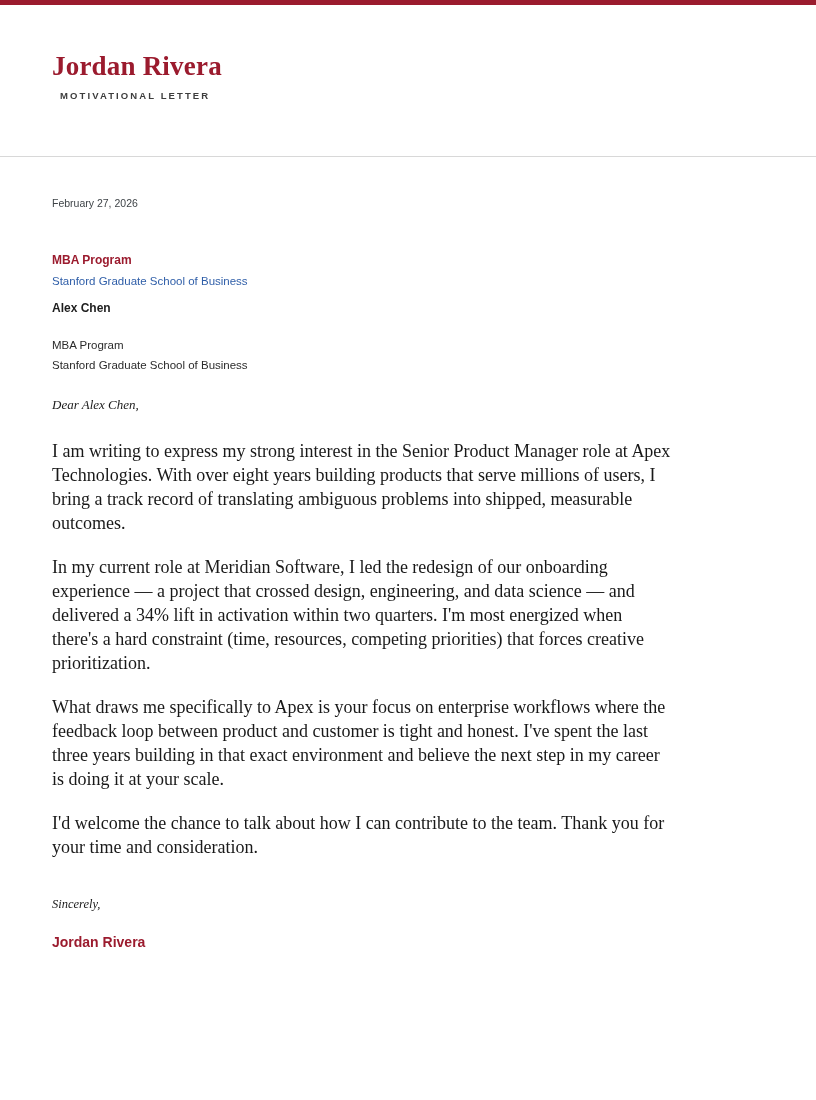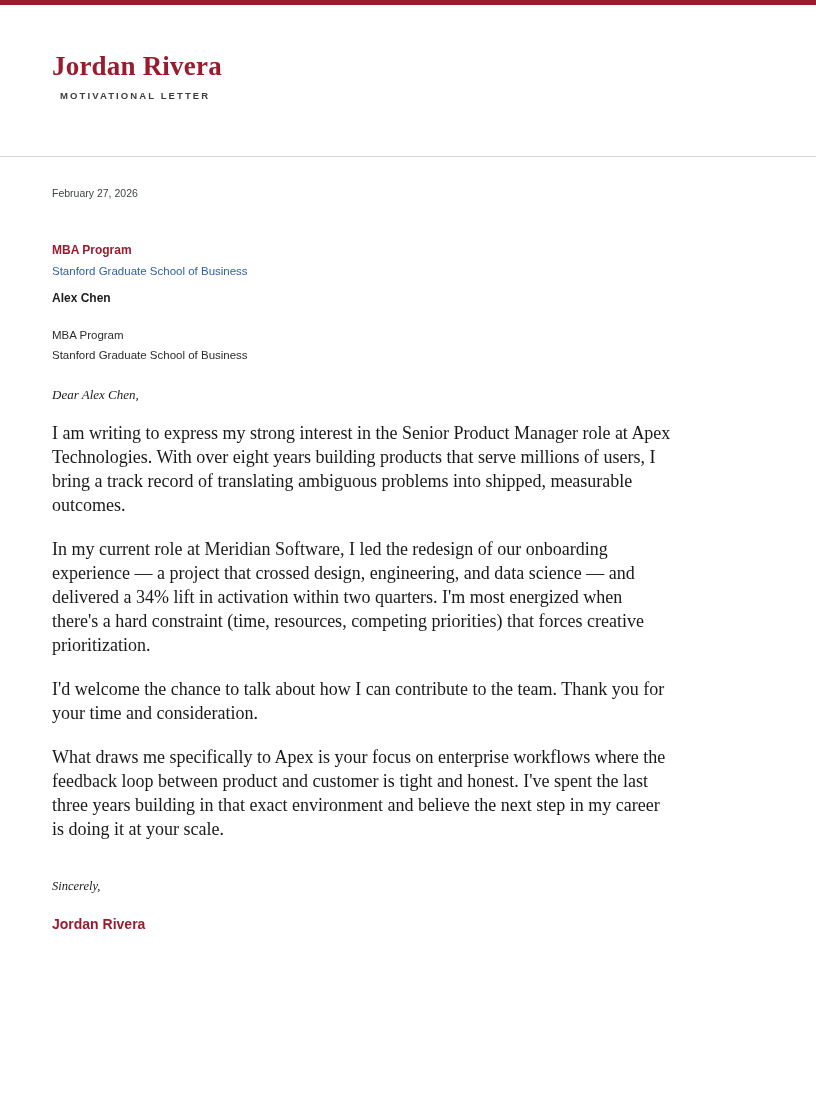--- a/index.html
+++ b/index.html
@@ -73,21 +73,21 @@
     color: #43484d;
     line-height: 22px;
   }
   .contact div {
     white-space: nowrap;
   }
 
   
   .content {
     position: absolute;
-    top: 147px;
+    top: 157px;
     left: 0;
     width: 724px;
     padding: 40px 52px 0 52px;
     box-sizing: border-box;
   }
 
   .date {
     font-family: "Liberation Sans", sans-serif;
     font-size: 10.5px;
     color: #3f4448;
@@ -122,21 +122,21 @@
     font-size: 11.5px;
     color: #2b2b2b;
     margin-bottom: 8px;
   }
 
   .salutation {
     font-family: "Liberation Serif", serif;
     font-style: italic;
     font-size: 13px;
     color: #1a1a1a;
-    margin: 22px 0 18px 0;
+    margin: 22px 0 26px 0;
   }
 
   .para {
     font-family: "Liberation Serif", serif;
     font-size: 18px;
     line-height: 24px;
     color: #191919;
     margin: 0 0 20px 0;
     text-align: left;
   }
@@ -178,20 +178,20 @@
       <div class="recipient-org">Stanford Graduate School of Business</div>
       <div class="recipient-name">Alex Chen</div>
       <div class="recipient-line">MBA Program</div>
       <div class="recipient-line">Stanford Graduate School of Business</div>
     </div>
 
     <div class="salutation">Dear Alex Chen,</div>
 
     <p class="para">I am writing to express my strong interest in the Senior Product Manager role at Apex Technologies. With over eight years building products that serve millions of users, I bring a track record of translating ambiguous problems into shipped, measurable outcomes.</p>
     <p class="para">In my current role at Meridian Software, I led the redesign of our onboarding experience — a project that crossed design, engineering, and data science — and delivered a 34% lift in activation within two quarters. I'm most energized when there's a hard constraint (time, resources, competing priorities) that forces creative prioritization.</p>
+    <p class="para">What draws me specifically to Apex is your focus on enterprise workflows where the feedback loop between product and customer is tight and honest. I've spent the last three years building in that exact environment and believe the next step in my career is doing it at your scale.</p>
     <p class="para">I'd welcome the chance to talk about how I can contribute to the team. Thank you for your time and consideration.</p>
-    <p class="para">What draws me specifically to Apex is your focus on enterprise workflows where the feedback loop between product and customer is tight and honest. I've spent the last three years building in that exact environment and believe the next step in my career is doing it at your scale.</p>
 
     <div class="closing">Sincerely,</div>
     <div class="signature">Jordan Rivera</div>
 
   </div>
 </div>
 
 </body></html>

